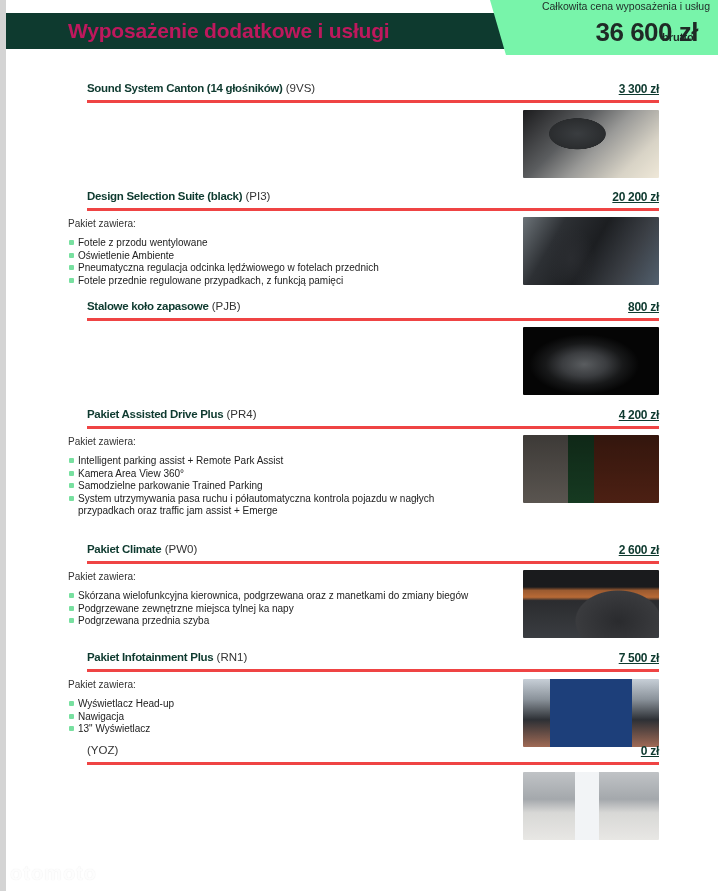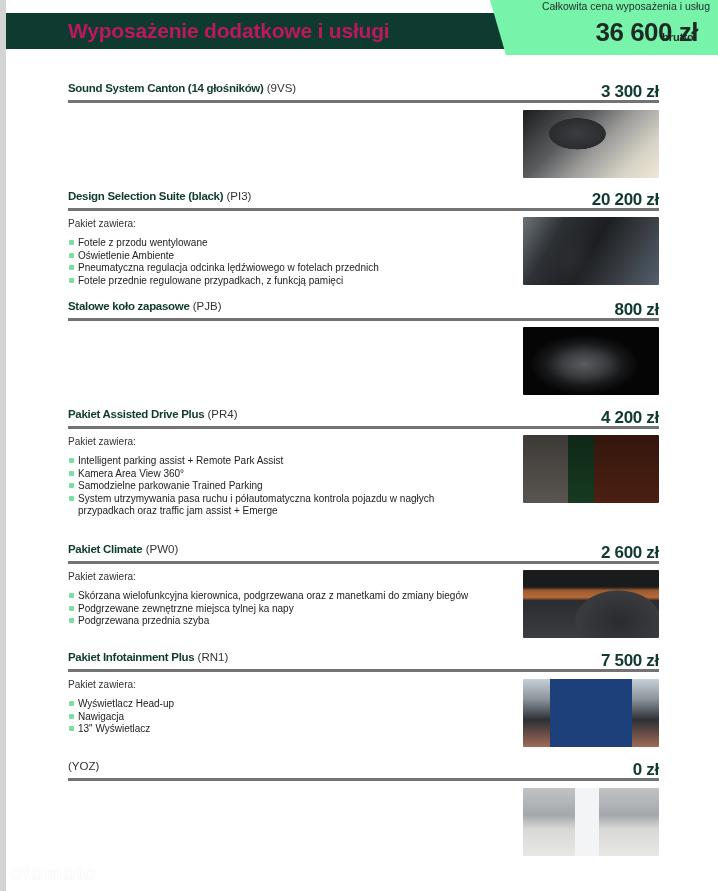--- a/index.html
+++ b/index.html
@@ -38,31 +38,32 @@
   }
   .total-suffix {
     position: absolute; left: 662px; top: 31px;
     font-size: 11px; font-weight: bold; color: #1f2a26;
   }
   .item {
     position: absolute; left: 68px; width: 591px;
   }
   .item-head {
     position: relative; height: 24px;
-    border-bottom: 3px solid #737373;
+    border-bottom: 3px solid #ef4444;
+    margin-left: 19px;
   }
   .item-name {
     position: absolute; left: 0; top: 6px;
     font-size: 11.5px; color: #0e3a2f; white-space: nowrap;
   }
   .item-name b { font-weight: bold; letter-spacing: -0.3px; }
   .item-code { color: #333; font-weight: normal; }
   .item-price {
     position: absolute; right: 0; top: 6px;
-    font-size: 17px; font-weight: bold; color: #0e3a2f; letter-spacing: -0.3px;
+    font-size: 12px; font-weight: bold; color: #0e3a2f; letter-spacing: -0.3px; text-decoration: underline;
   }
   .item-body { position: relative; }
   .pkg-label {
     position: absolute; left: 0; top: 7px;
     font-size: 10px; color: #333;
   }
   .features {
     position: absolute; left: 0; top: 26px; margin: 0; padding: 0; list-style: none;
   }
   .features li {
@@ -212,21 +213,21 @@
     <div class="pkg-label">Pakiet zawiera:</div>
     <ul class="features">
       <li><span class="dot"></span><span>Wyświetlacz Head-up</span></li>
       <li><span class="dot"></span><span>Nawigacja</span></li>
       <li><span class="dot"></span><span>13" Wyświetlacz</span></li>
     </ul>
     <div class="thumb img-screen" style="top:7px;"></div>
   </div>
 </div>
 
-<div class="item" style="top:754px;">
+<div class="item" style="top:738px;">
   <div class="item-head">
     <span class="item-name"><span class="item-code">(YOZ)</span></span>
     <span class="item-price">0 zł</span>
   </div>
   <div class="item-body" style="height:80px;">
     <div class="thumb img-phone" style="top:7px;"></div>
   </div>
 </div>
 
 <div class="watermark">otomoto</div>

